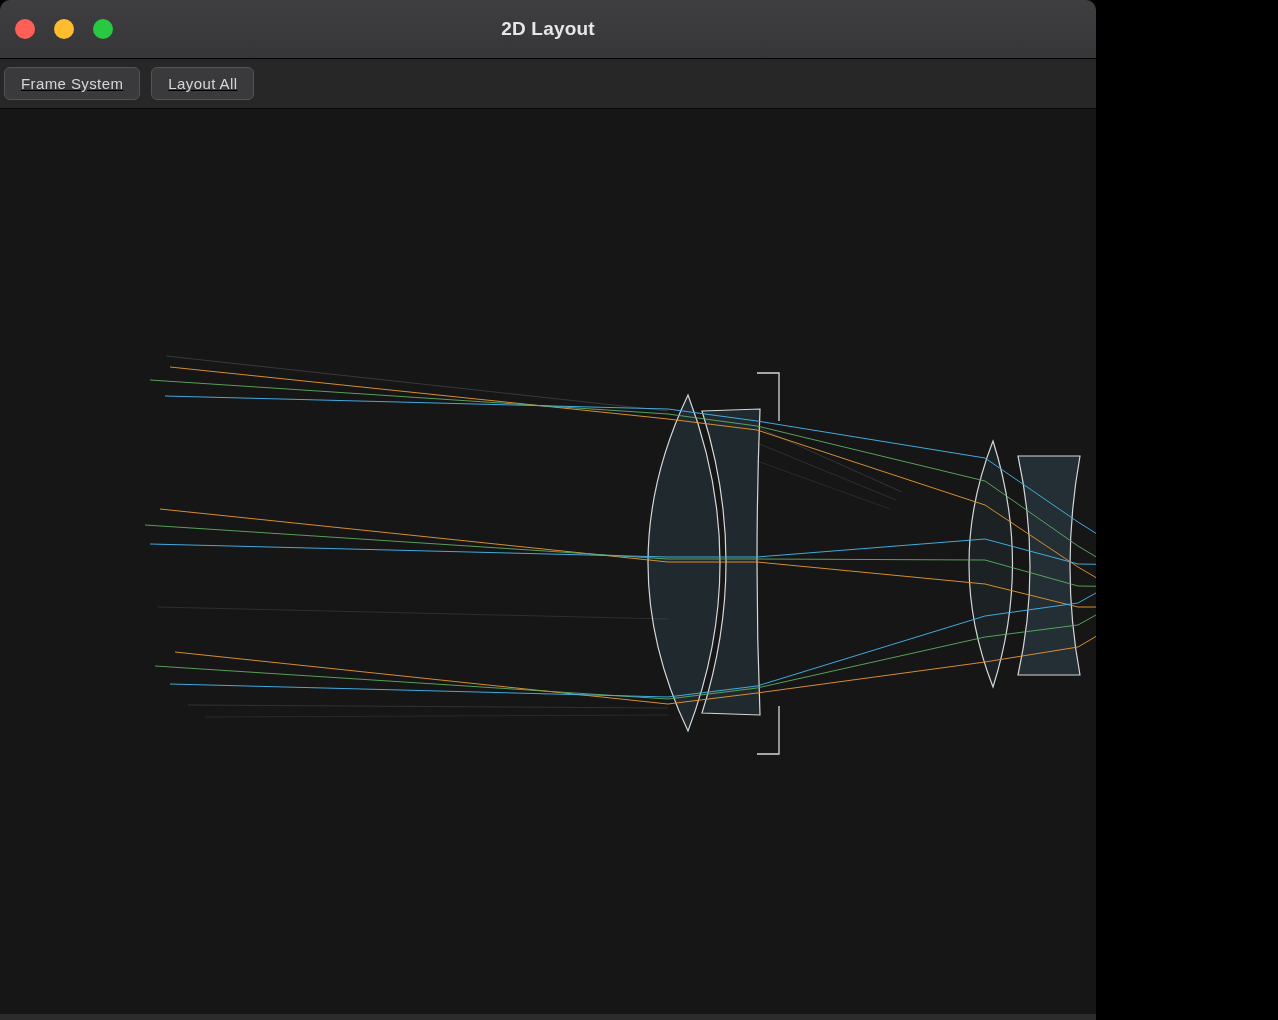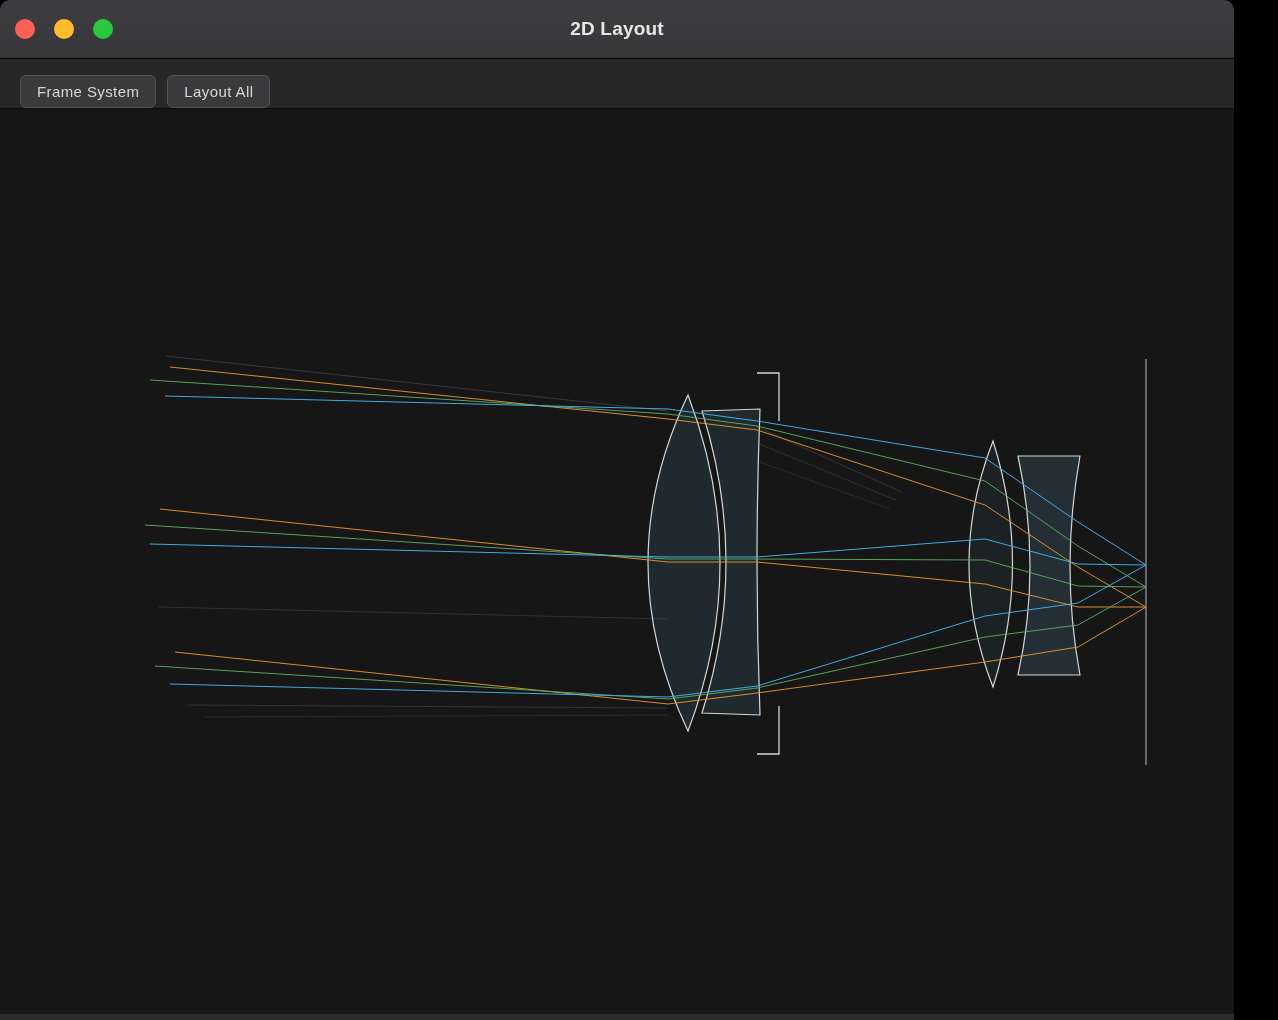--- a/index.html
+++ b/index.html
@@ -1,28 +1,28 @@
 <!DOCTYPE html>
 <html><head>
 <meta charset="utf-8">
 <style>
   html,body{margin:0;padding:0;background:#000;}
   body{font-family:"Liberation Sans",sans-serif;-webkit-font-smoothing:antialiased;}
-  .window{width:1234px;height:1020px;background:#161616;display:flex;flex-direction:column;
-          border-radius:10px 10px 0 0;overflow:hidden;}
+  .window{width:1096px;height:1020px;background:#161616;display:flex;flex-direction:column;
+          border-radius:10px 10px 0 0;overflow:hidden;text-decoration:underline;}
   
   .titlebar{height:58px;flex:0 0 58px;background:linear-gradient(#3e3e40,#373739);
             border-bottom:1px solid #000;display:flex;align-items:center;position:relative;}
   .traffic{display:flex;gap:19px;margin-left:15px;}
   .tl{width:20px;height:20px;border-radius:50%;display:inline-block;cursor:pointer;}
   .title{position:absolute;left:0;right:0;text-align:center;color:#e6e6e6;
          font-size:19px;font-weight:bold;letter-spacing:.2px;pointer-events:none;}
   
   .toolbar{height:49px;flex:0 0 49px;background:#272728;border-bottom:1px solid #0a0a0a;
-           display:flex;align-items:flex-end;gap:11px;padding-left:20px;}
+           display:flex;align-items:center;gap:11px;padding-left:4px;}
   .tb-btn{background:#3a3a3c;border:1px solid #545457;border-radius:6px;color:#d6d6d6;
           font-size:15px;letter-spacing:.4px;padding:7px 16px;cursor:pointer;
           font-family:"Liberation Sans",sans-serif;}
   
   .canvas{flex:1 1 auto;background:#161616;position:relative;}
   .canvas svg{display:block;}
   .footer{height:8px;flex:0 0 8px;background:#2c2c2c;}
 </style>
 </head>
 <body>

